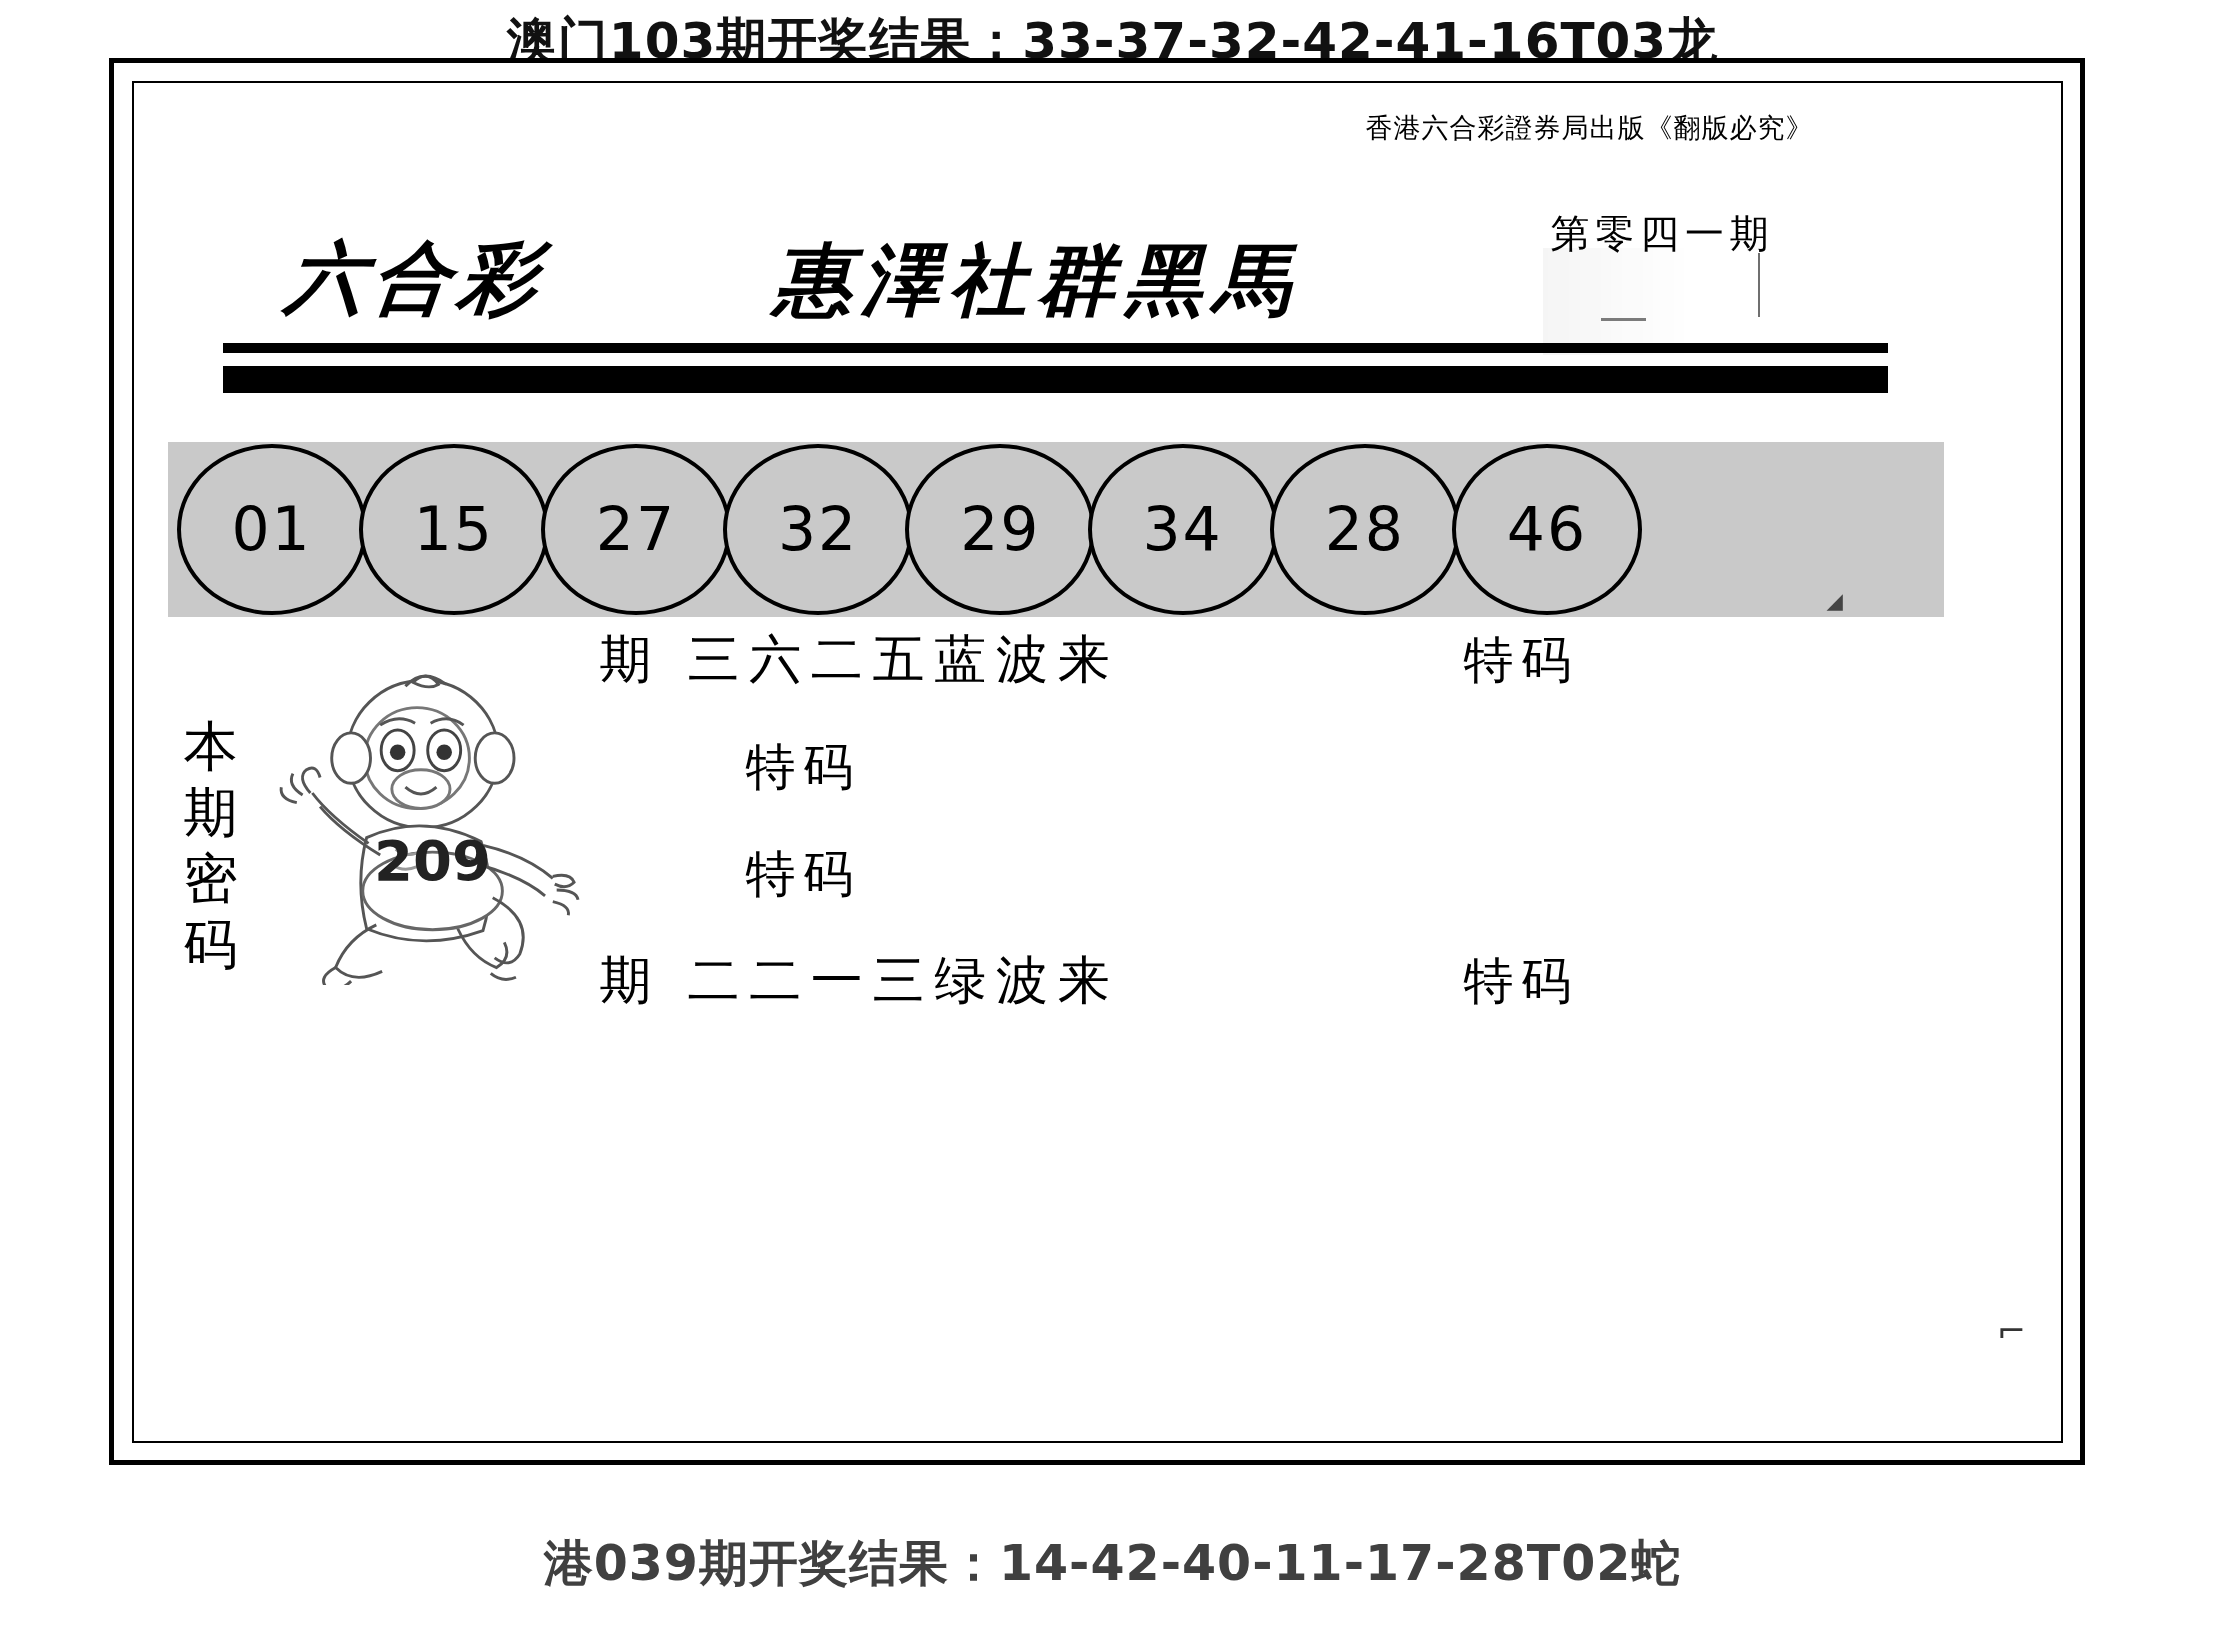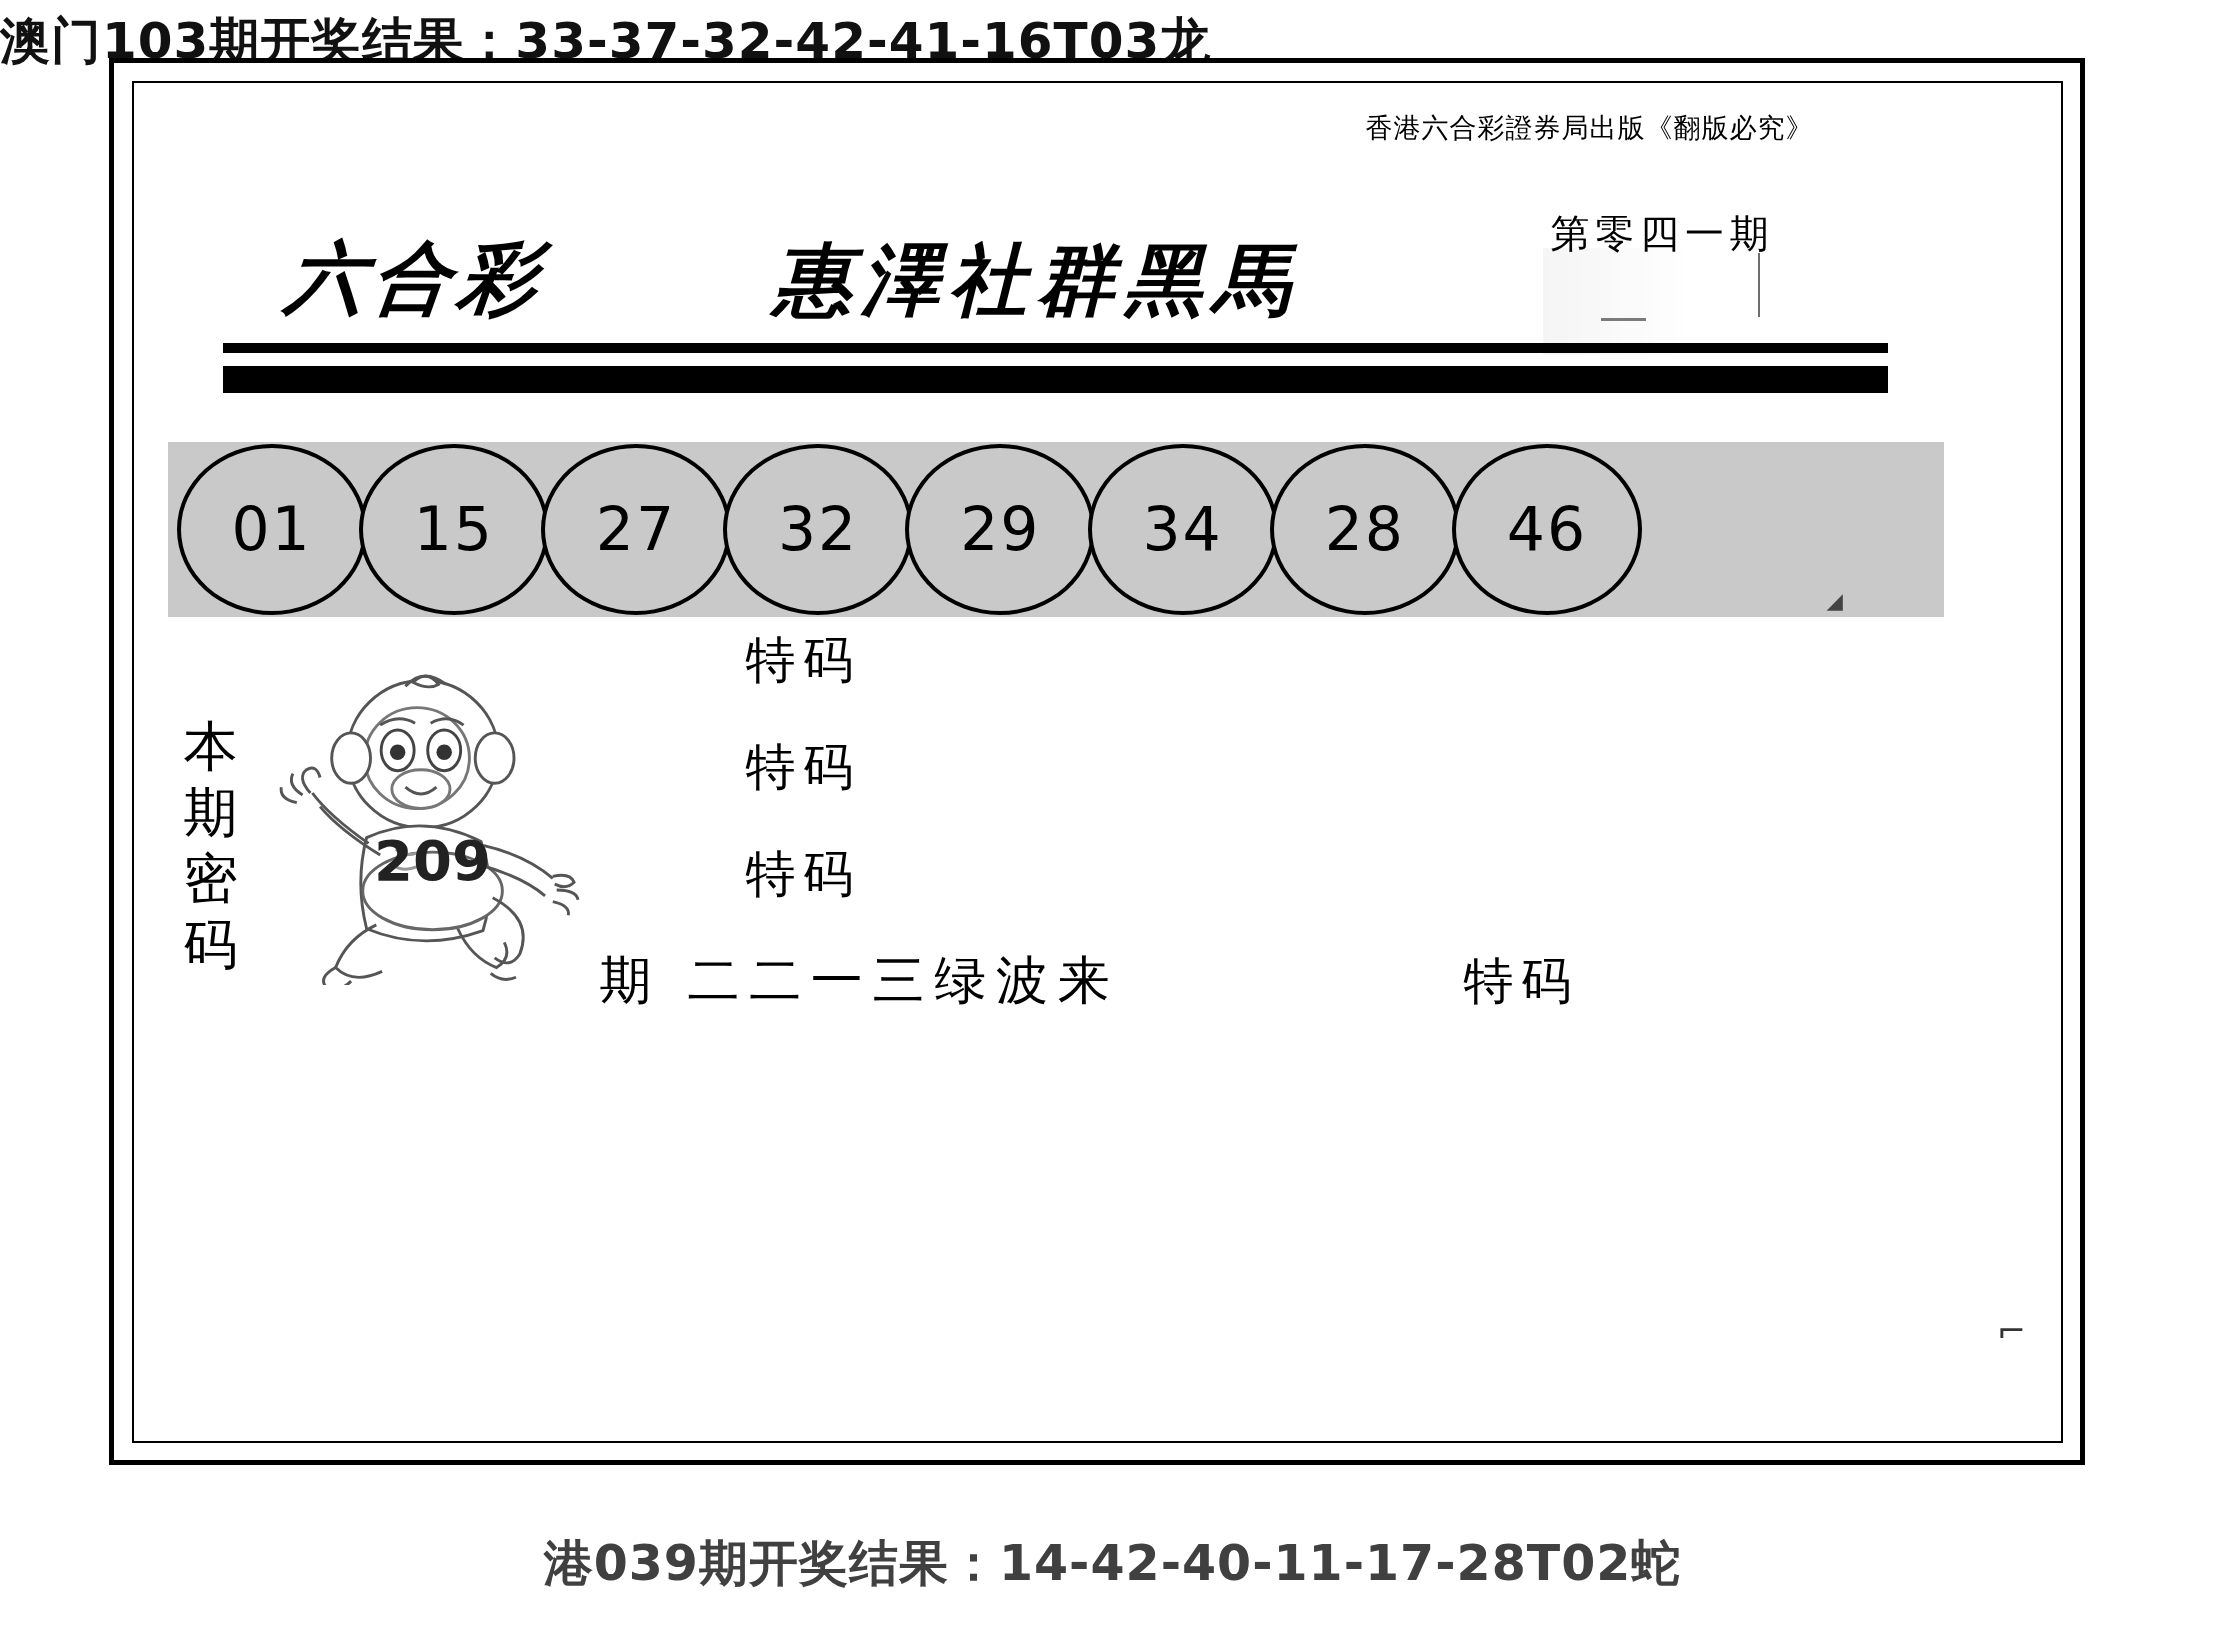--- a/index.html
+++ b/index.html
@@ -15,21 +15,21 @@
     position: relative;
     overflow: hidden;
   }
 
   
   .top-banner {
     position: absolute;
     top: 7.8px;
     left: 0;
     width: 2225px;
-    text-align: left;
+    text-align: center;
     font-family: "DejaVu Sans", sans-serif;
     font-weight: bold;
     font-size: 50px;
     letter-spacing: 1px;
     white-space: nowrap;
     color: #111;
   }
 
   
   .card-outer {
@@ -347,20 +347,21 @@
         <path d="M250 240 q42 22 28 58 q-10 16 -26 4"></path>
 
         <path d="M150 190 q10 8 22 4" stroke="#999"></path>
         <path d="M146 206 q12 8 26 2" stroke="#999"></path>
       </svg>
       <div class="mascot-code">209</div>
     </div>
 
     <div class="rows">
       <div class="row">
+        <span class="phrase">期 三六二五蓝波来</span>
         <span class="tag">特码</span>
       </div>
       <div class="row">
         <span class="tag">特码</span>
       </div>
       <div class="row">
         <span class="tag">特码</span>
       </div>
       <div class="row">
         <span class="phrase">期 二二一三绿波来</span>

